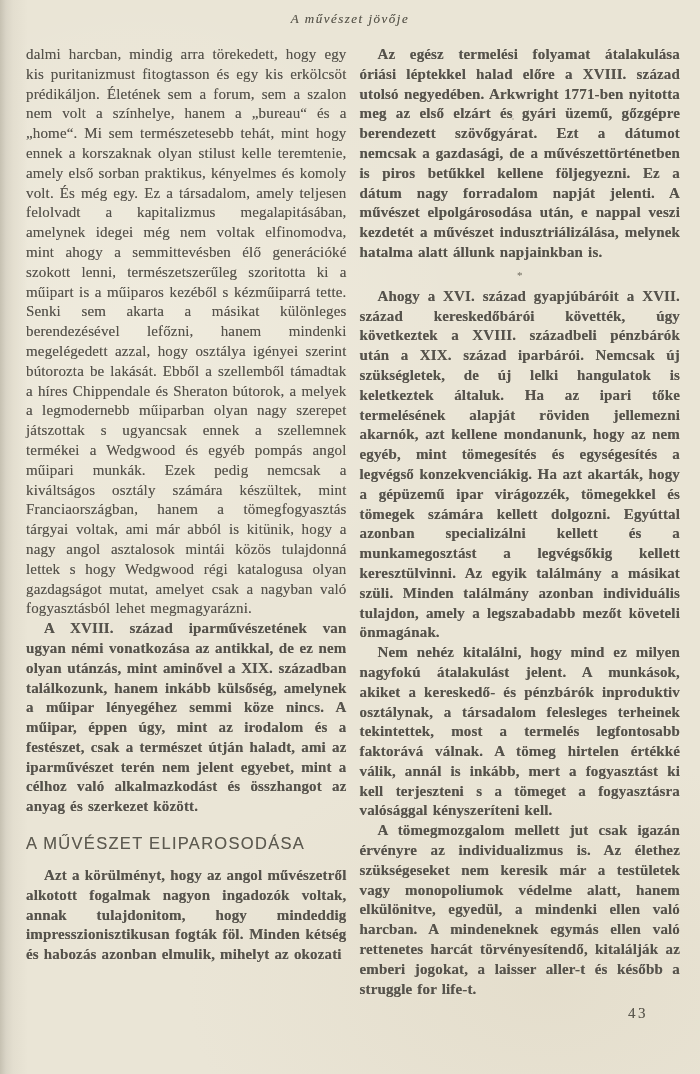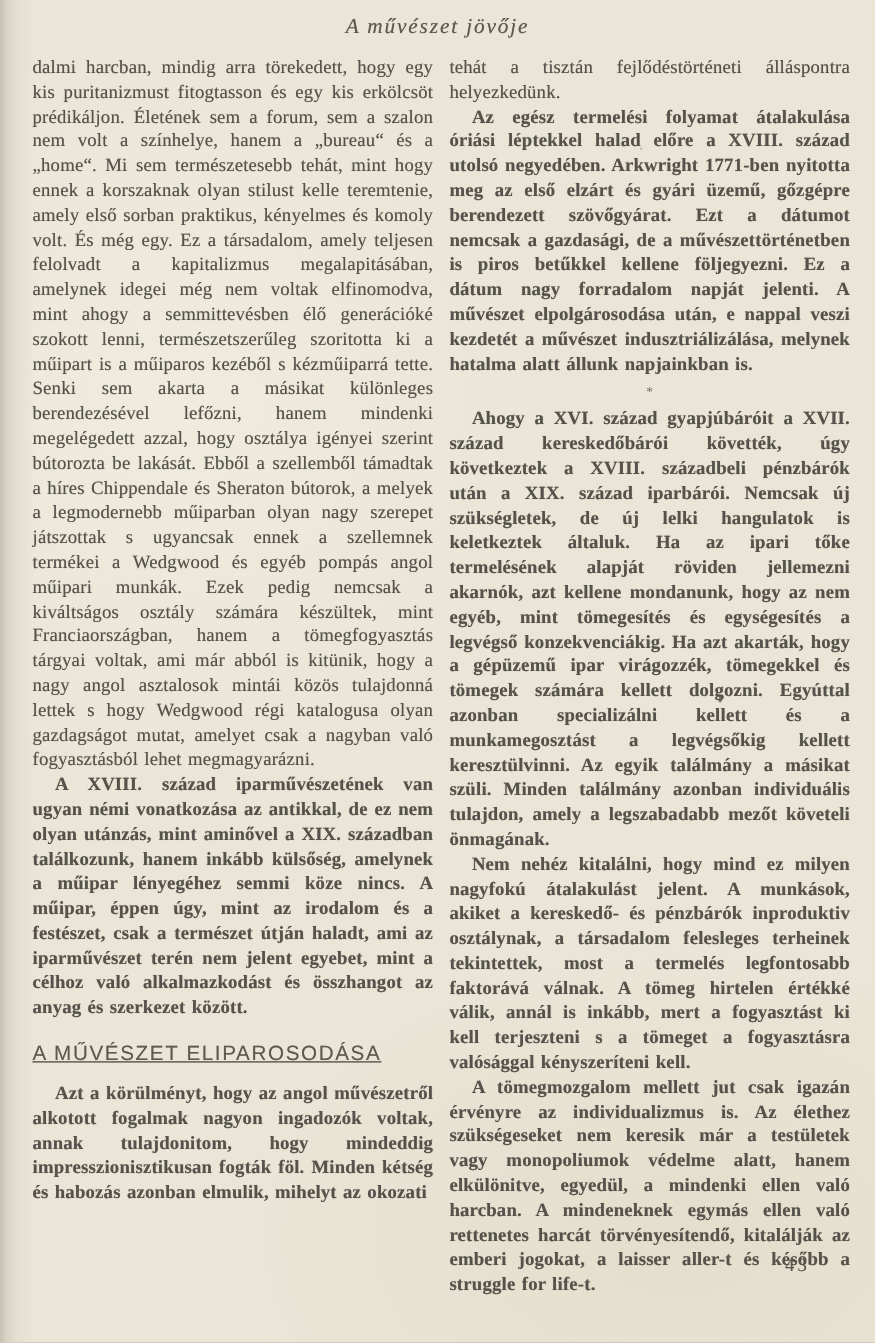--- a/index.html
+++ b/index.html
@@ -28,21 +28,21 @@
     background: linear-gradient(90deg, #c6c1b2 0px, #d9d4c6 6px, #e3decf 13px, rgba(234,229,214,0) 28px);
     pointer-events: none;
   }
   .running-header {
     position: absolute;
     top: 11px;
     left: 0;
     width: 100%;
     text-align: center;
     font-style: italic;
-    font-size: 17px;
+    font-size: 13px;
     letter-spacing: 1.5px;
     color: #5a574d;
     text-shadow: 0 0 0.6px rgba(90,87,77,0.55);
   }
   .columns {
     position: absolute;
     top: 45px;
     left: 26px;
     width: 654px;
     display: flex;
@@ -64,21 +64,20 @@
   .indent { text-indent: 18px; font-weight: bold; }
   .section-heading {
     margin: 17px 0 13px 0;
     font-family: "Liberation Sans", "DejaVu Sans", sans-serif;
     font-weight: 400;
     font-size: 16.5px;
     letter-spacing: 1.3px;
     color: #5d5a50;
     text-shadow: 0 0 0.5px rgba(93,90,80,0.5);
     white-space: nowrap;
-    text-decoration: underline;
   }
   .separator {
     height: 18px;
     margin: 3px 0 3px 0;
     text-align: center;
     font-size: 11px;
     line-height: 18px;
     color: #6e6a5e;
   }
   .page-number {
@@ -112,21 +111,20 @@
   <div class="columns">
 
     <div class="col">
       <p class="body-text" lang="hu">dalmi harcban, mindig arra törekedett, hogy egy kis puritanizmust fitogtasson és egy kis erkölcsöt prédikáljon. Életének sem a forum, sem a szalon nem volt a színhelye, hanem a „bureau“ és a „home“. Mi sem természetesebb tehát, mint hogy ennek a korszaknak olyan stilust kelle teremtenie, amely első sorban praktikus, kényelmes és komoly volt. És még egy. Ez a társadalom, amely teljesen felolvadt a kapitalizmus megalapitásában, amelynek idegei még nem voltak elfinomodva, mint ahogy a semmittevésben élő generációké szokott lenni, természetszerűleg szoritotta ki a műipart is a műiparos kezéből s kézműiparrá tette. Senki sem akarta a másikat különleges berendezésével lefőzni, hanem mindenki megelégedett azzal, hogy osztálya igényei szerint bútorozta be lakását. Ebből a szellemből támadtak a híres Chippendale és Sheraton bútorok, a melyek a legmodernebb műiparban olyan nagy szerepet játszottak s ugyancsak ennek a szellemnek termékei a Wedgwood és egyéb pompás angol műipari munkák. Ezek pedig nemcsak a kiváltságos osztály számára készültek, mint Franciaországban, hanem a tömegfogyasztás tárgyai voltak, ami már abból is kitünik, hogy a nagy angol asztalosok mintái közös tulajdonná lettek s hogy Wedgwood régi katalogusa olyan gazdagságot mutat, amelyet csak a nagyban való fogyasztásból lehet megmagyarázni.</p>
       <p class="body-text indent" lang="hu">A XVIII. század iparművészetének van ugyan némi vonatkozása az antikkal, de ez nem olyan utánzás, mint aminővel a XIX. században találkozunk, hanem inkább külsőség, amelynek a műipar lényegéhez semmi köze nincs. A műipar, éppen úgy, mint az irodalom és a festészet, csak a természet útján haladt, ami az iparművészet terén nem jelent egyebet, mint a célhoz való alkalmazkodást és összhangot az anyag és szerkezet között.</p>
       <h2 class="section-heading">A MŰVÉSZET ELIPAROSODÁSA</h2>
       <p class="body-text indent" lang="hu">Azt a körülményt, hogy az angol művészetről alkotott fogalmak nagyon ingadozók voltak, annak tulajdonitom, hogy mindeddig impresszionisztikusan fogták föl. Minden kétség és habozás azonban elmulik, mihelyt az okozati</p>
     </div>
 
     <div class="col">
-      <p class="body-text" lang="hu">tehát a tisztán fejlődéstörténeti álláspontra helyezkedünk.</p>
       <p class="body-text indent" lang="hu">Az egész termelési folyamat átalakulása óriási léptekkel halad előre a XVIII. század utolsó negyedében. Arkwright 1771-ben nyitotta meg az első elzárt és gyári üzemű, gőzgépre berendezett szövőgyárat. Ezt a dátumot nemcsak a gazdasági, de a művészettörténetben is piros betűkkel kellene följegyezni. Ez a dátum nagy forradalom napját jelenti. A művészet elpolgárosodása után, e nappal veszi kezdetét a művészet indusztriálizálása, melynek hatalma alatt állunk napjainkban is.</p>
       <div class="separator">*</div>
       <p class="body-text indent" lang="hu">Ahogy a XVI. század gyapjúbáróit a XVII. század kereskedőbárói követték, úgy következtek a XVIII. századbeli pénzbárók után a XIX. század iparbárói. Nemcsak új szükségletek, de új lelki hangulatok is keletkeztek általuk. Ha az ipari tőke termelésének alapját röviden jellemezni akarnók, azt kellene mondanunk, hogy az nem egyéb, mint tömegesítés és egységesítés a legvégső konzekvenciákig. Ha azt akarták, hogy a gépüzemű ipar virágozzék, tömegekkel és tömegek számára kellett dolgozni. Egyúttal azonban specializálni kellett és a munkamegosztást a legvégsőkig kellett keresztülvinni. Az egyik találmány a másikat szüli. Minden találmány azonban individuális tulajdon, amely a legszabadabb mezőt követeli önmagának.</p>
       <p class="body-text indent" lang="hu">Nem nehéz kitalálni, hogy mind ez milyen nagyfokú átalakulást jelent. A munkások, akiket a kereskedő- és pénzbárók inproduktiv osztálynak, a társadalom felesleges terheinek tekintettek, most a termelés legfontosabb faktorává válnak. A tömeg hirtelen értékké válik, annál is inkább, mert a fogyasztást ki kell terjeszteni s a tömeget a fogyasztásra valósággal kényszeríteni kell.</p>
       <p class="body-text indent" lang="hu">A tömegmozgalom mellett jut csak igazán érvényre az individualizmus is. Az élethez szükségeseket nem keresik már a testületek vagy monopoliumok védelme alatt, hanem elkülönitve, egyedül, a mindenki ellen való harcban. A mindeneknek egymás ellen való rettenetes harcát törvényesítendő, kitalálják az emberi jogokat, a laisser aller-t és később a struggle for life-t.</p>
     </div>
 
   </div>
 
   <div class="page-number">43</div>

